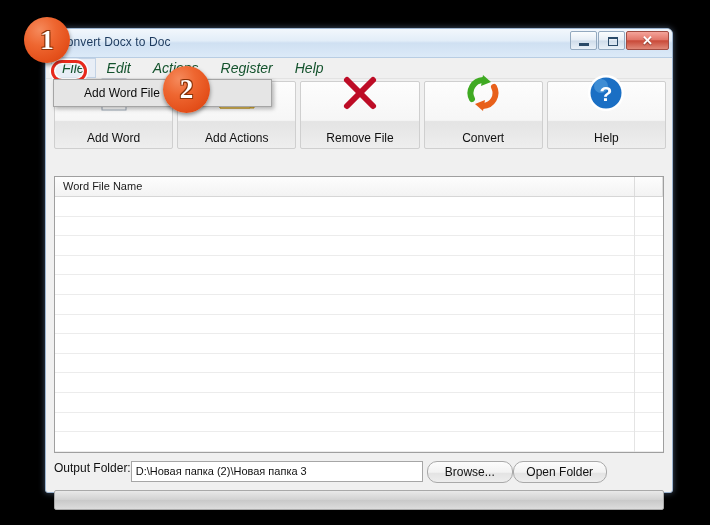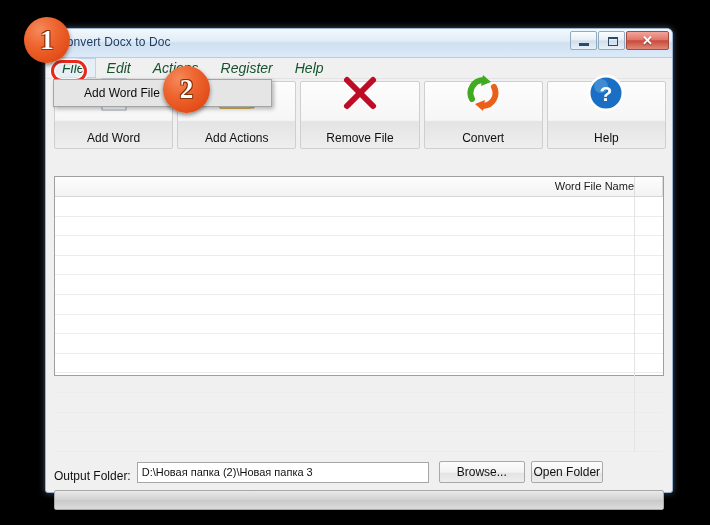--- a/index.html
+++ b/index.html
@@ -150,24 +150,23 @@
   .tbtn .tlabel {
     font-size: 12px;
     color: #111;
     margin-top: 18px;
   }
 
   
   .listview {
     position: absolute;
     left: 8px; top: 147px;
-    width: 610px; height: 200px;
+    width: 610px; height: 277px;
     background: #ffffff;
     border: 1px solid #9f9f9f;
-    text-align: right;
   }
   .lv-head {
     height: 20px;
     display: flex;
     background: linear-gradient(180deg,#fdfdfd 0%,#f3f3f3 100%);
     border-bottom: 1px solid #d6d6d6;
   }
   .lv-col {
     font-size: 11px;
     color: #1a1a1a;
@@ -193,51 +192,50 @@
     width: 1px;
     background: #e4e4e4;
   }
 
   
   .outrow {
     position: absolute;
     left: 8px; top: 432px;
     width: 610px; height: 22px;
     display: flex;
-    align-items: flex-end;
-    gap: 6px;
+    align-items: flex-start;
   }
   .out-label {
     font-size: 12px;
     color: #111;
     white-space: nowrap;
   }
   .out-input {
     width: 292px; height: 21px;
     background: #fff;
     border: 1px solid #a6a6a6;
     font-size: 11px;
     color: #111;
     padding: 3px 4px;
     white-space: nowrap;
     overflow: hidden;
   }
   .pbtn {
     height: 22px;
     border: 1px solid #a9a9a9;
-    border-radius: 2px;
+    border-radius: 10px;
     background: linear-gradient(180deg,#fcfcfc 0%,#f2f2f2 52%,#e3e3e3 54%,#ededed 100%);
     font-size: 12px;
     color: #111;
     display: flex; align-items: center; justify-content: center;
     white-space: nowrap;
     padding: 0 10px;
   }
   .pbtn.browse { width: 86px; margin-left: 4px; }
-  .pbtn.openf { width: 72px; }
+  .pbtn.openf { width: 94px; }
 
   
   .progress {
     position: absolute;
     left: 8px; top: 461px;
     width: 610px; height: 20px;
     border: 1px solid #a9a9a9;
     border-radius: 2px;
     background: linear-gradient(180deg,#e9e9e9 0%,#d2d2d2 48%,#c9c9c9 52%,#dcdcdc 100%);
   }

